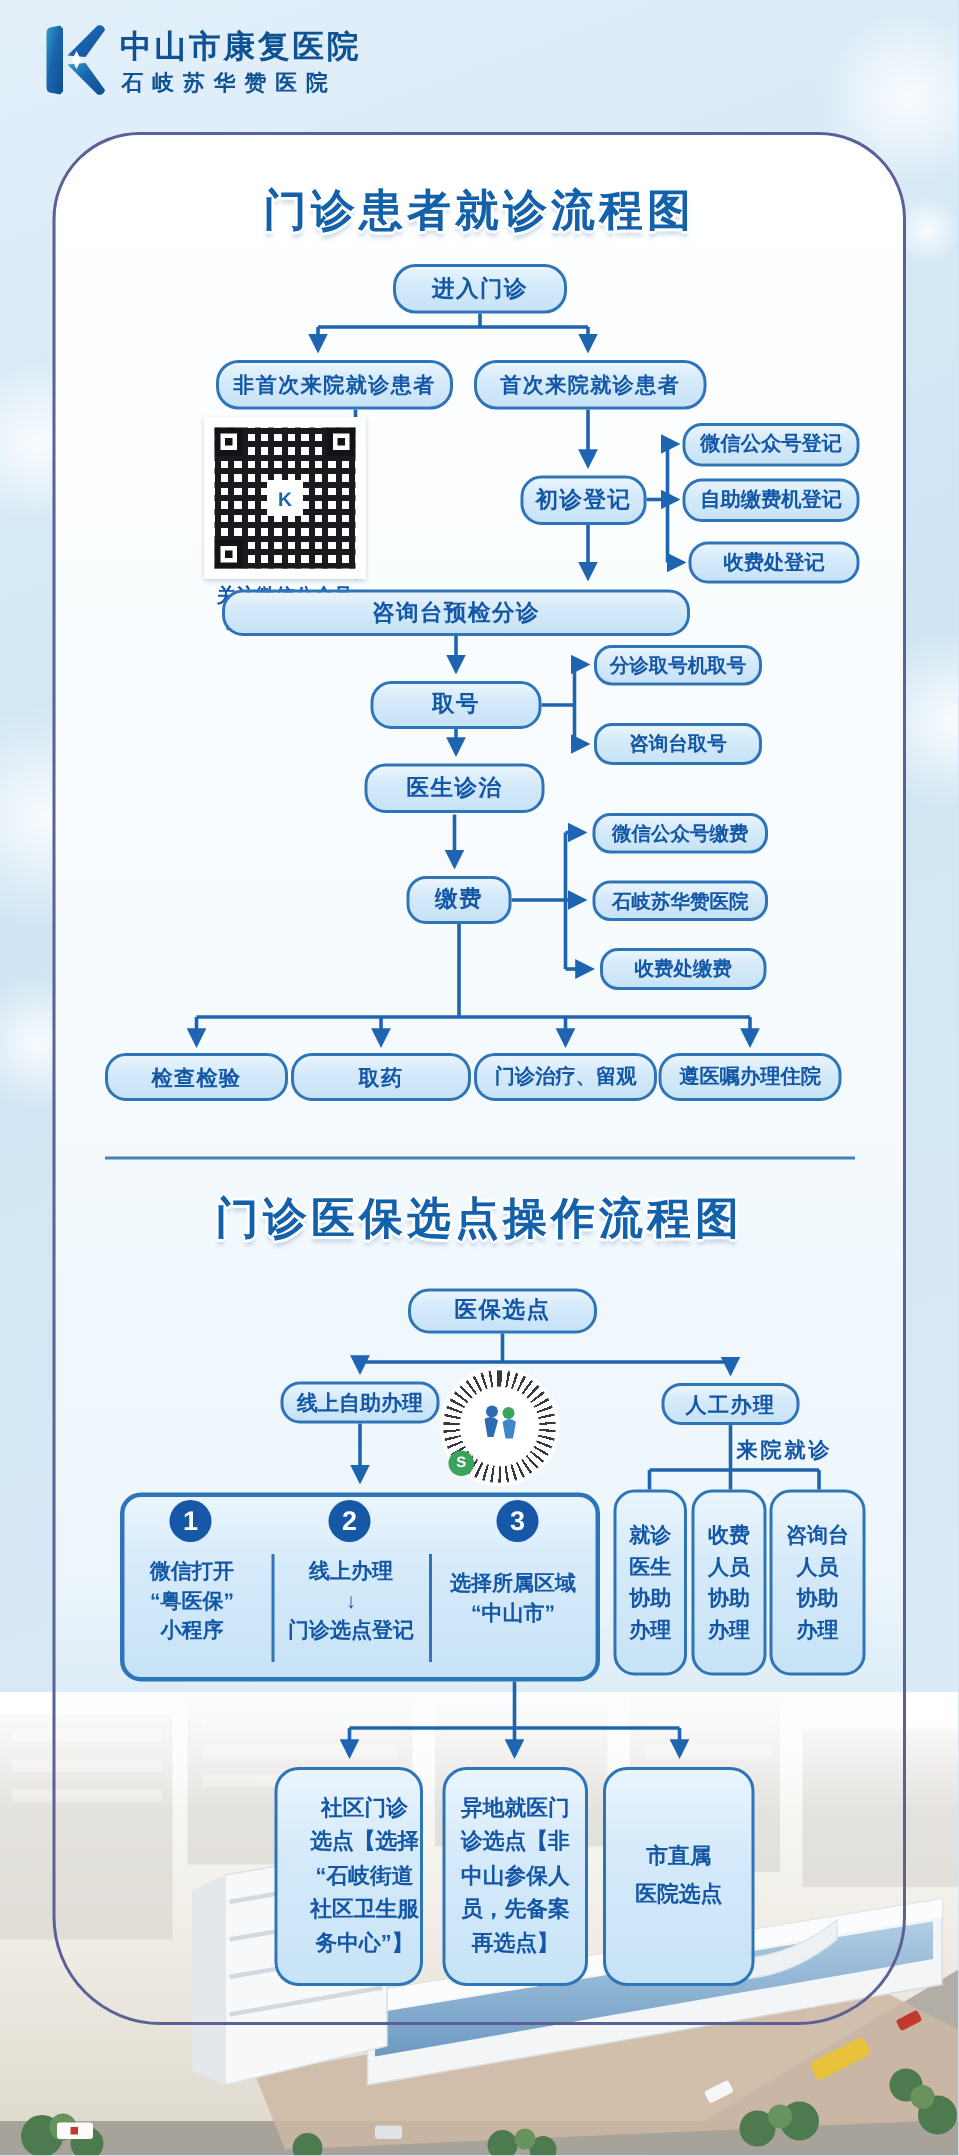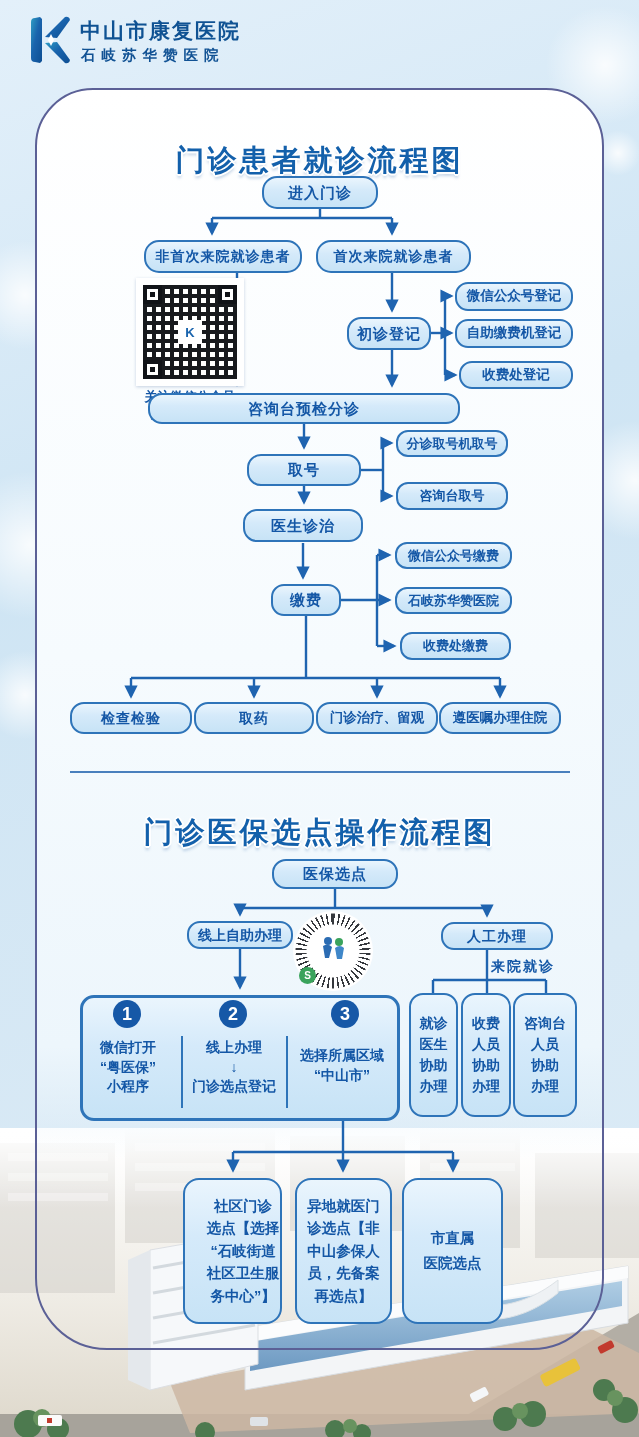--- a/index.html
+++ b/index.html
@@ -10,21 +10,21 @@
     background:radial-gradient(circle,rgba(255,255,255,.85) 0%,rgba(255,255,255,0) 70%);}
   
   .hname{position:absolute;left:80px;top:17px;font-size:21px;font-weight:900;color:#0f5293;letter-spacing:2px;}
   .hsub{position:absolute;left:81px;top:46px;font-size:14.5px;font-weight:700;color:#115294;letter-spacing:6px;}
   
   .panel{position:absolute;left:35px;top:88px;width:569px;height:1262px;box-sizing:border-box;
     border:2px solid #5b6096;border-radius:58px 58px 72px 72px;
     background:linear-gradient(180deg,#ffffff 0%,#f6fbfe 45%,#edf6fc 76%,rgba(237,246,252,0) 85%);}
   .chart-title{position:absolute;left:35px;width:569px;text-align:center;
     font-size:29px;font-weight:900;color:#1360ab;letter-spacing:3px;
-    text-shadow:-2px 0 0 #fff,2px 0 0 #fff,0 -2px 0 #fff,0 2px 0 #fff,-1px -1px 0 #fff,1px 1px 0 #fff,1px -1px 0 #fff,-1px 1px 0 #fff,0 4px 3px rgba(27,86,160,.25);margin-top:20px;}
+    text-shadow:-2px 0 0 #fff,2px 0 0 #fff,0 -2px 0 #fff,0 2px 0 #fff,-1px -1px 0 #fff,1px 1px 0 #fff,1px -1px 0 #fff,-1px 1px 0 #fff,0 4px 3px rgba(27,86,160,.25);}
   
   .fbox{position:absolute;display:flex;align-items:center;justify-content:center;box-sizing:border-box;
     background:linear-gradient(180deg,#eaf5fd 0%,#d5eafa 40%,#c7e3f6 100%);
     border:2px solid #2e74b9;border-radius:12px;color:#1457a6;font-weight:bold;
     font-size:15px;letter-spacing:1px;text-align:center;line-height:1.2;}
   .ml{white-space:pre-line;}
   .divider{position:absolute;left:70px;top:771px;width:500px;height:2px;background:#2a6ab1;opacity:.85;}
   .vline{position:absolute;width:2px;background:#2e74b9;}
   .stepnum{position:absolute;width:28px;height:28px;border-radius:50%;background:#1658a7;color:#ffffff;
     display:flex;align-items:center;justify-content:center;font-size:18px;font-weight:900;}
@@ -260,21 +260,21 @@
   <div class="fbox" style="left:194px;top:702px;width:120px;height:32px;font-size:14px;border-radius:14px;">取药</div>
   <div class="fbox" style="left:316px;top:702px;width:122px;height:32px;font-size:13.5px;letter-spacing:0;border-radius:14px;">门诊治疗、留观</div>
   <div class="fbox" style="left:439px;top:702px;width:122px;height:32px;font-size:13.5px;letter-spacing:0;border-radius:14px;">遵医嘱办理住院</div>
 
   <div class="divider"></div>
 
   <div class="chart-title" style="top:793px;">门诊医保选点操作流程图</div>
 
   <div class="fbox" style="left:272px;top:859px;width:126px;height:30px;border-radius:14px;">医保选点</div>
   <div class="fbox" style="left:187px;top:921px;width:106px;height:28px;font-size:14px;letter-spacing:0;border-radius:13px;">线上自助办理</div>
-  <div class="fbox" style="left:441px;top:922px;width:112px;height:28px;font-size:14px;border-radius:13px;">人工办理</div>
+  <div class="fbox" style="left:441px;top:922px;width:92px;height:28px;font-size:14px;border-radius:13px;">人工办理</div>
   <div class="note" style="left:491px;top:958px;">来院就诊</div>
 
   <div class="mq">
     <div class="dots"></div>
     <svg width="34" height="34" viewBox="0 0 34 34" style="position:absolute;left:23px;top:23px;">
       <circle cx="12" cy="7" r="4" fill="#2b6cb3"></circle>
         <path d="M7 12 Q12 9 16 13 L13 24 L9 24 Z" fill="#2b6cb3"></path>
       <circle cx="23" cy="8" r="4" fill="#3aa35c"></circle>
         <path d="M19 14 Q24 10 28 14 L26 25 L21 25 Z" fill="#3f87c9"></path>
     </svg>

